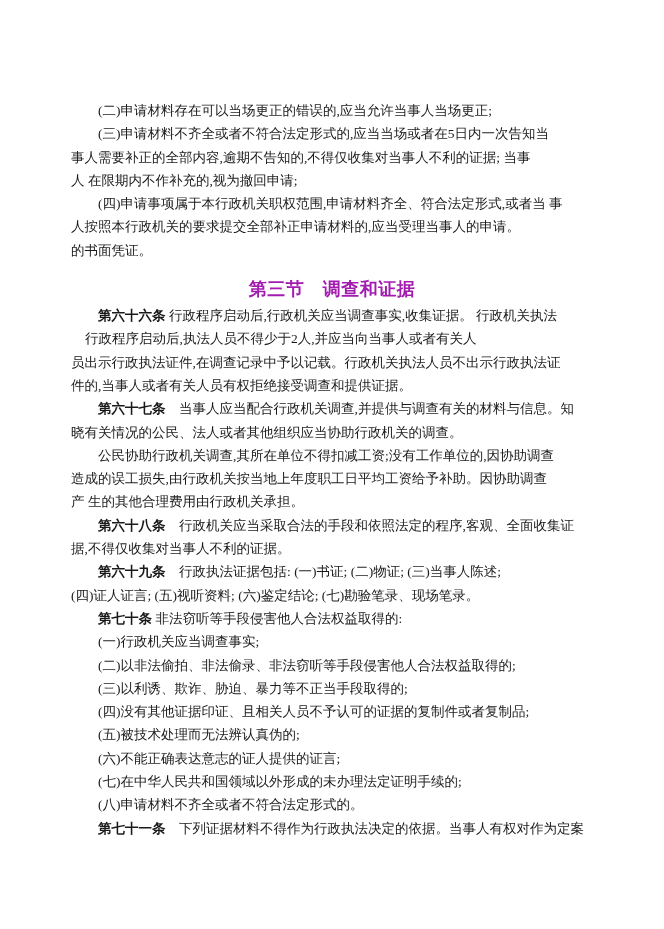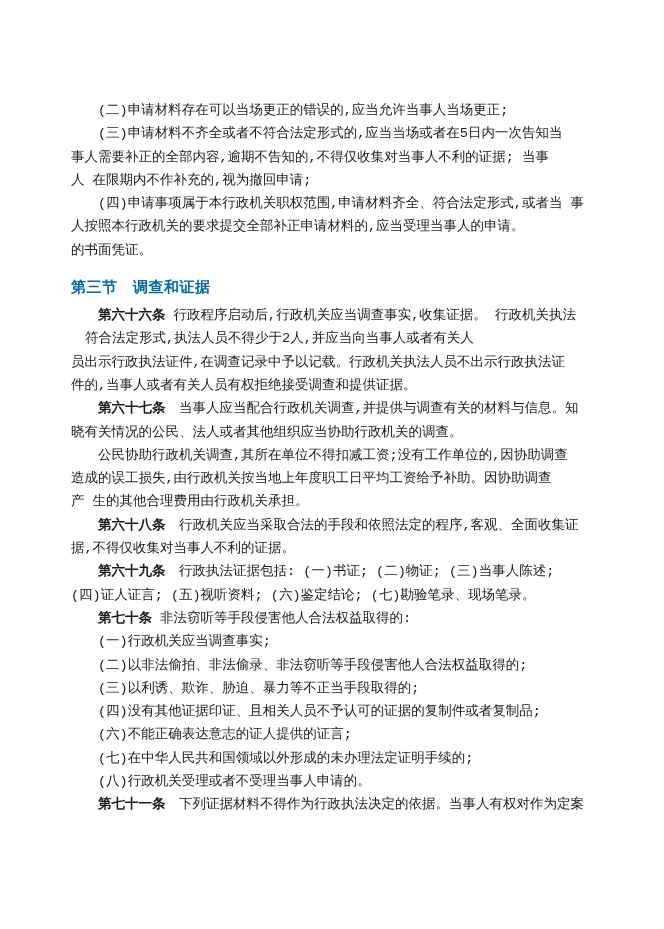--- a/index.html
+++ b/index.html
@@ -6,21 +6,21 @@
     margin: 0;
     padding: 0;
     background: #ffffff;
   }
   .page {
     position: relative;
     width: 664px;
     height: 929px;
     background: #ffffff;
     overflow: hidden;
-    font-family: Liberation Mono, monospace;
+    font-family: Liberation Serif, serif;
     color: #1a1a1a;
   }
   .text-block {
     position: absolute;
     left: 71px;
     top: 99px;
     width: 522px;
   }
   p.line {
     margin: 0;
@@ -29,61 +29,62 @@
     line-height: 23.3px;
     white-space: pre-wrap;
     text-align: left;
   }
   .ind2 { text-indent: 27px; }
   .ind1 { text-indent: 14px; }
   b.art { font-weight: 700; }
   h2.section-heading {
     margin: 12px 0 0 0;
     padding: 0;
-    font-size: 15px;
+    font-size: 18px;
     font-weight: 700;
     line-height: 30px;
-    text-align: left;
+    text-align: center;
     letter-spacing: 0.5px;
-    color: #0369a1;
+    color: #a21caf;
   }
 </style>
 </head>
 <body>
 
 <div class="page">
   <div class="text-block">
 
     <p class="line ind2"><span>(二)申请材料存在可以当场更正的错误的,应当允许当事人当场更正;</span></p>
     <p class="line ind2"><span>(三)申请材料不齐全或者不符合法定形式的,应当当场或者在5日内一次告知当</span></p>
     <p class="line"><span>事人需要补正的全部内容,逾期不告知的,不得仅收集对当事人不利的证据; 当事</span></p>
     <p class="line"><span>人 在限期内不作补充的,视为撤回申请;</span></p>
     <p class="line ind2"><span>(四)申请事项属于本行政机关职权范围,申请材料齐全、符合法定形式,或者当 事</span></p>
     <p class="line"><span>人按照本行政机关的要求提交全部补正申请材料的,应当受理当事人的申请。</span></p>
     <p class="line"><span>的书面凭证。</span></p>
 
     <h2 class="section-heading">第三节　调查和证据</h2>
 
     <p class="line ind2"><b class="art">第六十六条</b><span> 行政程序启动后,行政机关应当调查事实,收集证据。 行政机关执法</span></p>
-    <p class="line ind1"><span>符合法定形式,执法人员不得少于2人,并应当向当事人或者有关人</span></p>
+    <p class="line ind1"><span>行政程序启动后,执法人员不得少于2人,并应当向当事人或者有关人</span></p>
     <p class="line"><span>员出示行政执法证件,在调查记录中予以记载。行政机关执法人员不出示行政执法证</span></p>
     <p class="line"><span>件的,当事人或者有关人员有权拒绝接受调查和提供证据。</span></p>
     <p class="line ind2"><b class="art">第六十七条</b><span>　当事人应当配合行政机关调查,并提供与调查有关的材料与信息。知</span></p>
     <p class="line"><span>晓有关情况的公民、法人或者其他组织应当协助行政机关的调查。</span></p>
     <p class="line ind2"><span>公民协助行政机关调查,其所在单位不得扣减工资;没有工作单位的,因协助调查</span></p>
     <p class="line"><span>造成的误工损失,由行政机关按当地上年度职工日平均工资给予补助。因协助调查</span></p>
     <p class="line"><span>产 生的其他合理费用由行政机关承担。</span></p>
     <p class="line ind2"><b class="art">第六十八条</b><span>　行政机关应当采取合法的手段和依照法定的程序,客观、全面收集证</span></p>
     <p class="line"><span>据,不得仅收集对当事人不利的证据。</span></p>
     <p class="line ind2"><b class="art">第六十九条</b><span>　行政执法证据包括: (一)书证; (二)物证; (三)当事人陈述;</span></p>
     <p class="line"><span>(四)证人证言; (五)视听资料; (六)鉴定结论; (七)勘验笔录、现场笔录。</span></p>
     <p class="line ind2"><b class="art">第七十条</b><span> 非法窃听等手段侵害他人合法权益取得的:</span></p>
     <p class="line ind2"><span>(一)行政机关应当调查事实;</span></p>
     <p class="line ind2"><span>(二)以非法偷拍、非法偷录、非法窃听等手段侵害他人合法权益取得的;</span></p>
     <p class="line ind2"><span>(三)以利诱、欺诈、胁迫、暴力等不正当手段取得的;</span></p>
     <p class="line ind2"><span>(四)没有其他证据印证、且相关人员不予认可的证据的复制件或者复制品;</span></p>
+    <p class="line ind2"><span>(五)被技术处理而无法辨认真伪的;</span></p>
     <p class="line ind2"><span>(六)不能正确表达意志的证人提供的证言;</span></p>
     <p class="line ind2"><span>(七)在中华人民共和国领域以外形成的未办理法定证明手续的;</span></p>
-    <p class="line ind2"><span>(八)行政机关受理或者不受理当事人申请的。</span></p>
+    <p class="line ind2"><span>(八)申请材料不齐全或者不符合法定形式的。</span></p>
     <p class="line ind2"><b class="art">第七十一条</b><span>　下列证据材料不得作为行政执法决定的依据。当事人有权对作为定案</span></p>
 
   </div>
 </div>
 
 </body></html>

